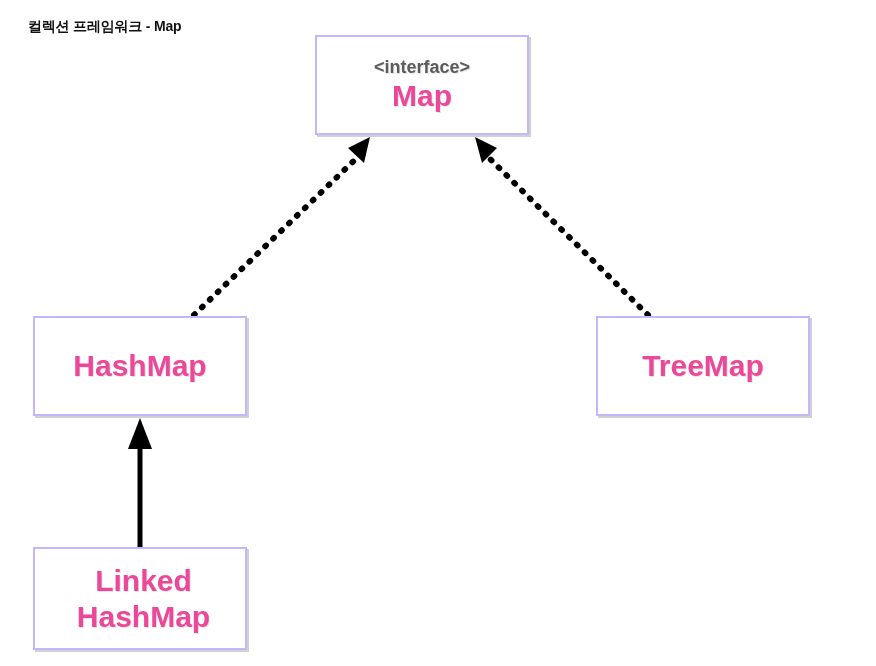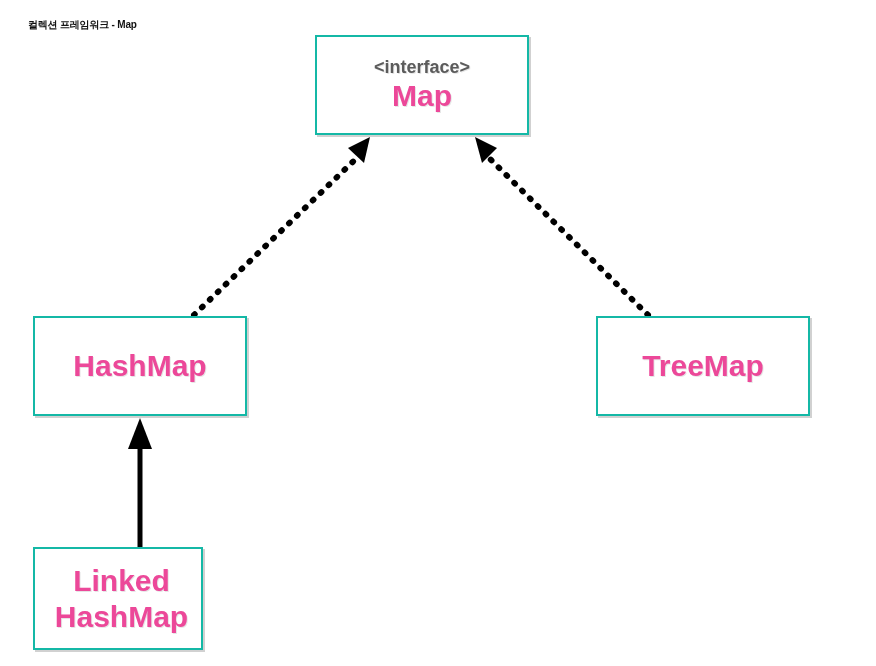--- a/index.html
+++ b/index.html
@@ -14,31 +14,31 @@
     position: relative;
     width: 876px;
     height: 666px;
     background: #ffffff;
     overflow: hidden;
   }
   #diagram-title {
     position: absolute;
     left: 28px;
     top: 18px;
-    font-size: 10px;
+    font-size: 14px;
     font-weight: bold;
     color: #121212;
     letter-spacing: -0.2px;
     white-space: nowrap;
   }
   .node {
     position: absolute;
     box-sizing: border-box;
     background: #ffffff;
-    border: 2px solid #14b8a6;
+    border: 2px solid #c4b5fd;
     box-shadow: 2px 2px 0 rgba(0,0,0,0.18);
     display: flex;
     flex-direction: column;
     align-items: center;
     justify-content: center;
     text-align: center;
     line-height: 1.12;
   }
   .node .stereotype {
     font-size: 18px;
@@ -52,21 +52,21 @@
     font-weight: bold;
     color: #ec4899;
     text-shadow: 1px 1px 0 rgba(0,0,0,0.10);
   }
   .node .node-label.two-line {
     line-height: 1.18;
   }
   #node-map      { left: 315px; top: 35px;  width: 214px; height: 100px; }
   #node-hashmap  { left: 33px;  top: 316px; width: 214px; height: 100px; }
   #node-treemap  { left: 596px; top: 316px; width: 214px; height: 100px; text-align: center; }
-  #node-linkedhashmap { left: 33px; top: 547px; width: 170px; height: 103px; padding-left: 7px; }
+  #node-linkedhashmap { left: 33px; top: 547px; width: 214px; height: 103px; padding-left: 7px; }
 
   #edges {
     position: absolute;
     left: 0;
     top: 0;
     width: 876px;
     height: 666px;
     pointer-events: none;
   }
 </style>

